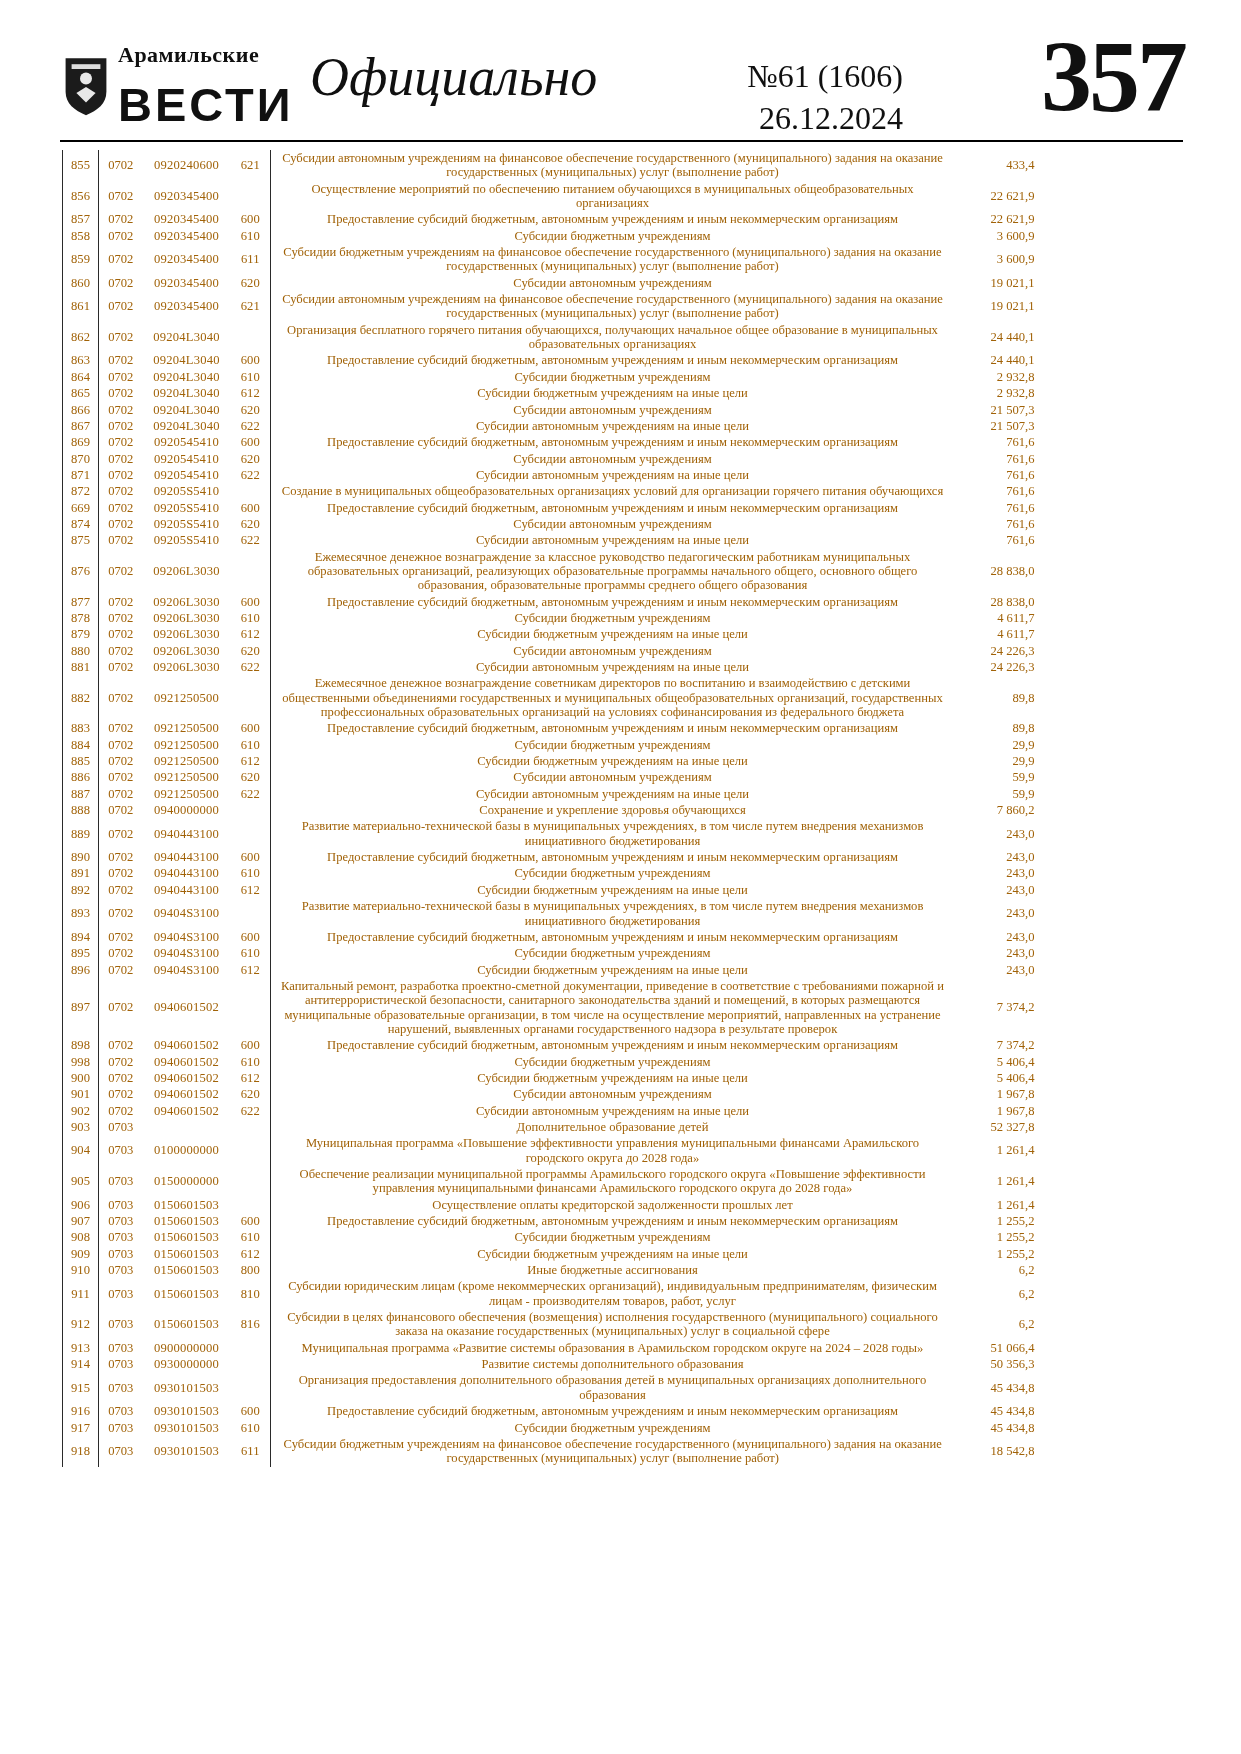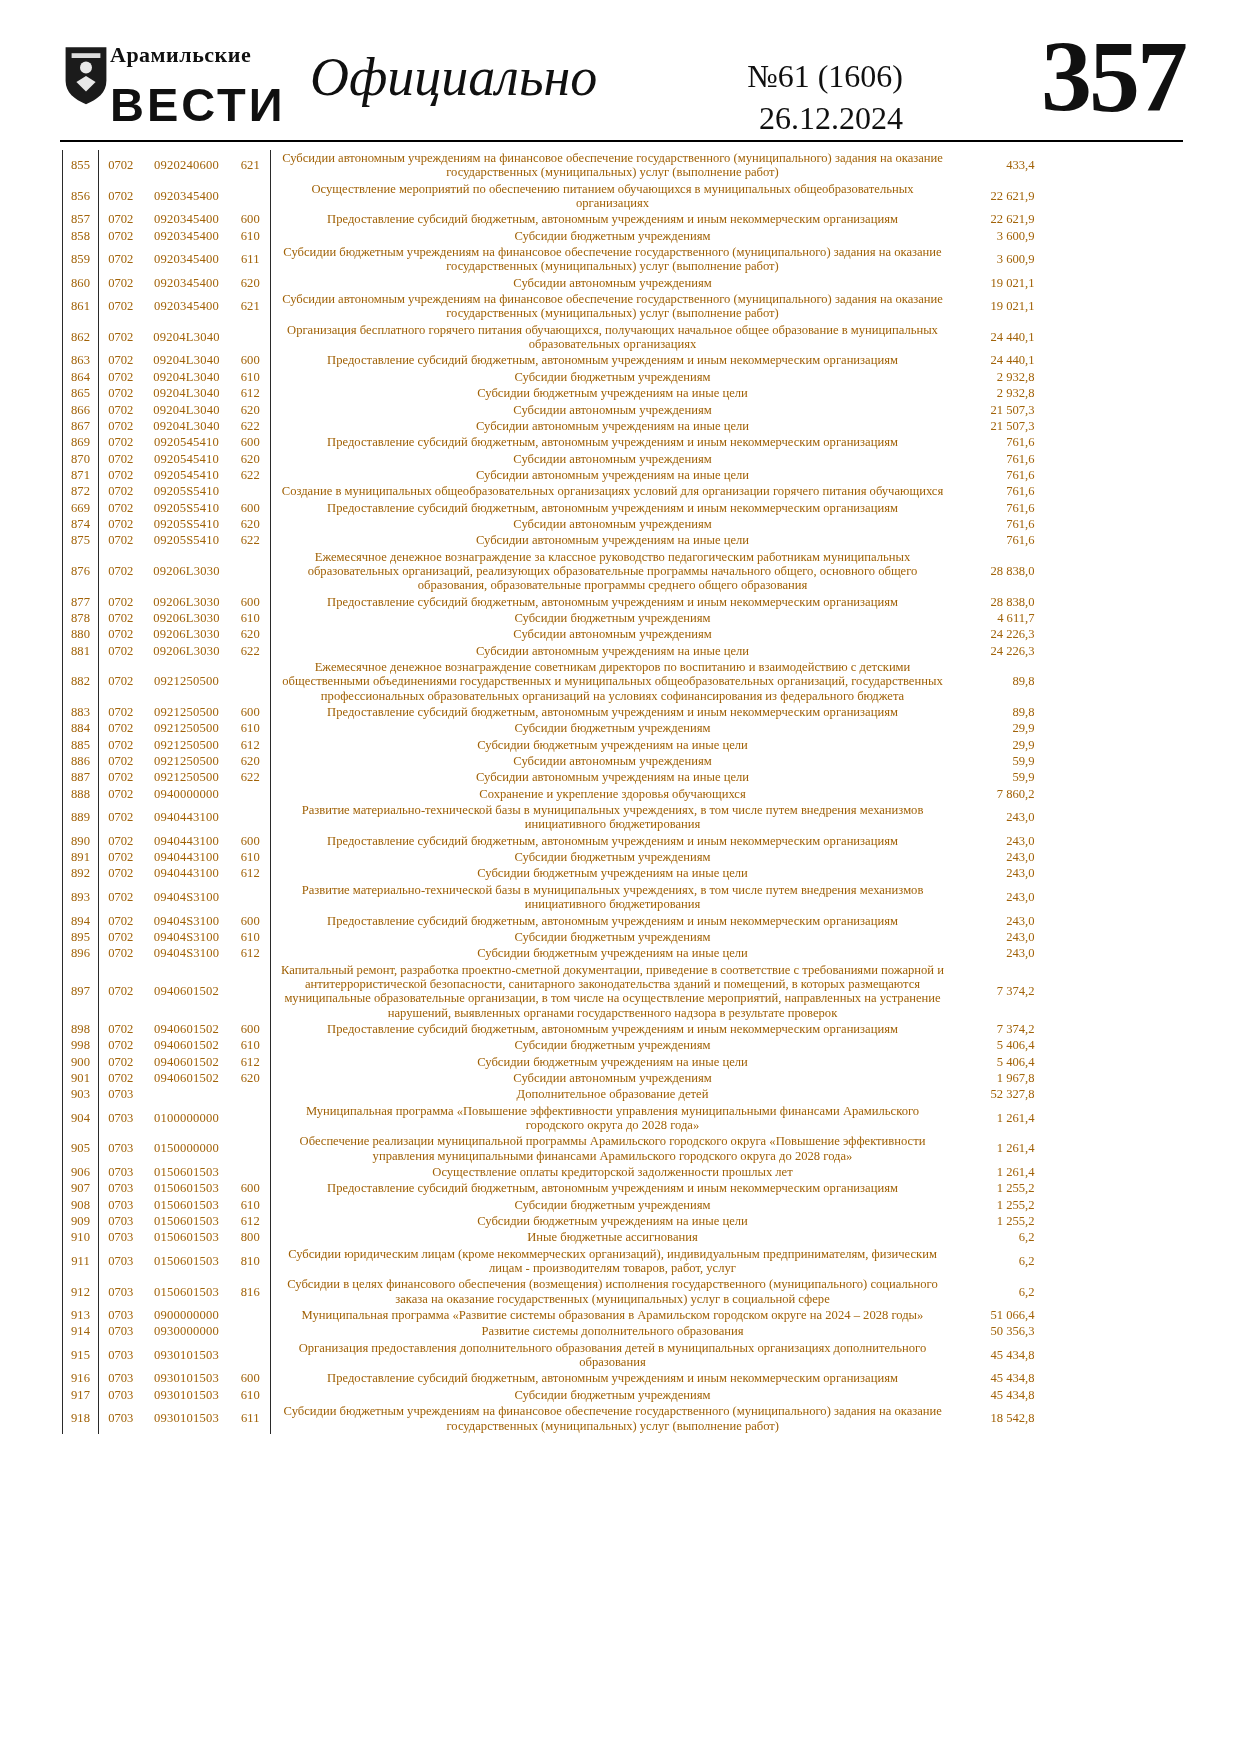--- a/index.html
+++ b/index.html
@@ -14,21 +14,21 @@
     overflow: hidden;
   }
   
   .masthead {
     position: absolute;
     left: 62px;
     right: 60px;
     top: 42px;
     height: 92px;
   }
-  .brand { position: absolute; left: 0; top: 2px; display: flex; align-items: flex-start; }
+  .brand { position: absolute; left: 0; top: 2px; display: flex; align-items: center; gap: 8px; }
   .crest { flex: 0 0 auto; margin-top: 2px; }
   .brand-text { display: flex; flex-direction: column; }
   .brand-top {
     font-family: "Liberation Serif", serif;
     font-weight: bold;
     font-size: 22px;
     letter-spacing: 0.5px;
     line-height: 1.0;
   }
   .brand-bottom {
@@ -316,20 +316,28 @@
         </tr>
         <tr>
           <td class="c-num">878</td>
           <td class="c-ch">0702</td>
           <td class="c-code">09206L3030</td>
           <td class="c-vr">610</td>
           <td class="c-desc">Субсидии бюджетным учреждениям</td>
           <td class="c-amt">4 611,7</td>
         </tr>
         <tr>
+          <td class="c-num">879</td>
+          <td class="c-ch">0702</td>
+          <td class="c-code">09206L3030</td>
+          <td class="c-vr">612</td>
+          <td class="c-desc">Субсидии бюджетным учреждениям на иные цели</td>
+          <td class="c-amt">4 611,7</td>
+        </tr>
+        <tr>
           <td class="c-num">880</td>
           <td class="c-ch">0702</td>
           <td class="c-code">09206L3030</td>
           <td class="c-vr">620</td>
           <td class="c-desc">Субсидии автономным учреждениям</td>
           <td class="c-amt">24 226,3</td>
         </tr>
         <tr>
           <td class="c-num">881</td>
           <td class="c-ch">0702</td>
@@ -489,20 +497,28 @@
           <td class="c-vr">612</td>
           <td class="c-desc">Субсидии бюджетным учреждениям на иные цели</td>
           <td class="c-amt">5 406,4</td>
         </tr>
         <tr>
           <td class="c-num">901</td>
           <td class="c-ch">0702</td>
           <td class="c-code">0940601502</td>
           <td class="c-vr">620</td>
           <td class="c-desc">Субсидии автономным учреждениям</td>
+          <td class="c-amt">1 967,8</td>
+        </tr>
+        <tr>
+          <td class="c-num">902</td>
+          <td class="c-ch">0702</td>
+          <td class="c-code">0940601502</td>
+          <td class="c-vr">622</td>
+          <td class="c-desc">Субсидии автономным учреждениям на иные цели</td>
           <td class="c-amt">1 967,8</td>
         </tr>
         <tr>
           <td class="c-num">903</td>
           <td class="c-ch">0703</td>
           <td class="c-code"></td>
           <td class="c-vr"></td>
           <td class="c-desc">Дополнительное образование детей</td>
           <td class="c-amt">52 327,8</td>
         </tr>

